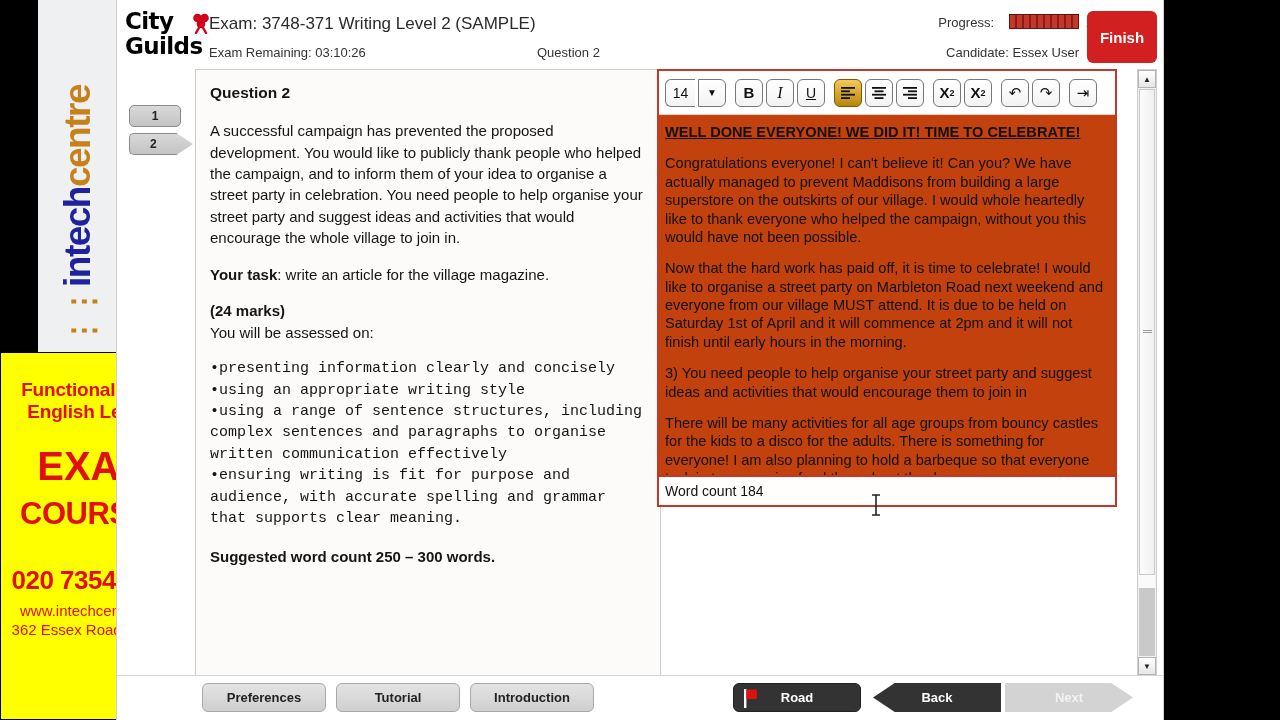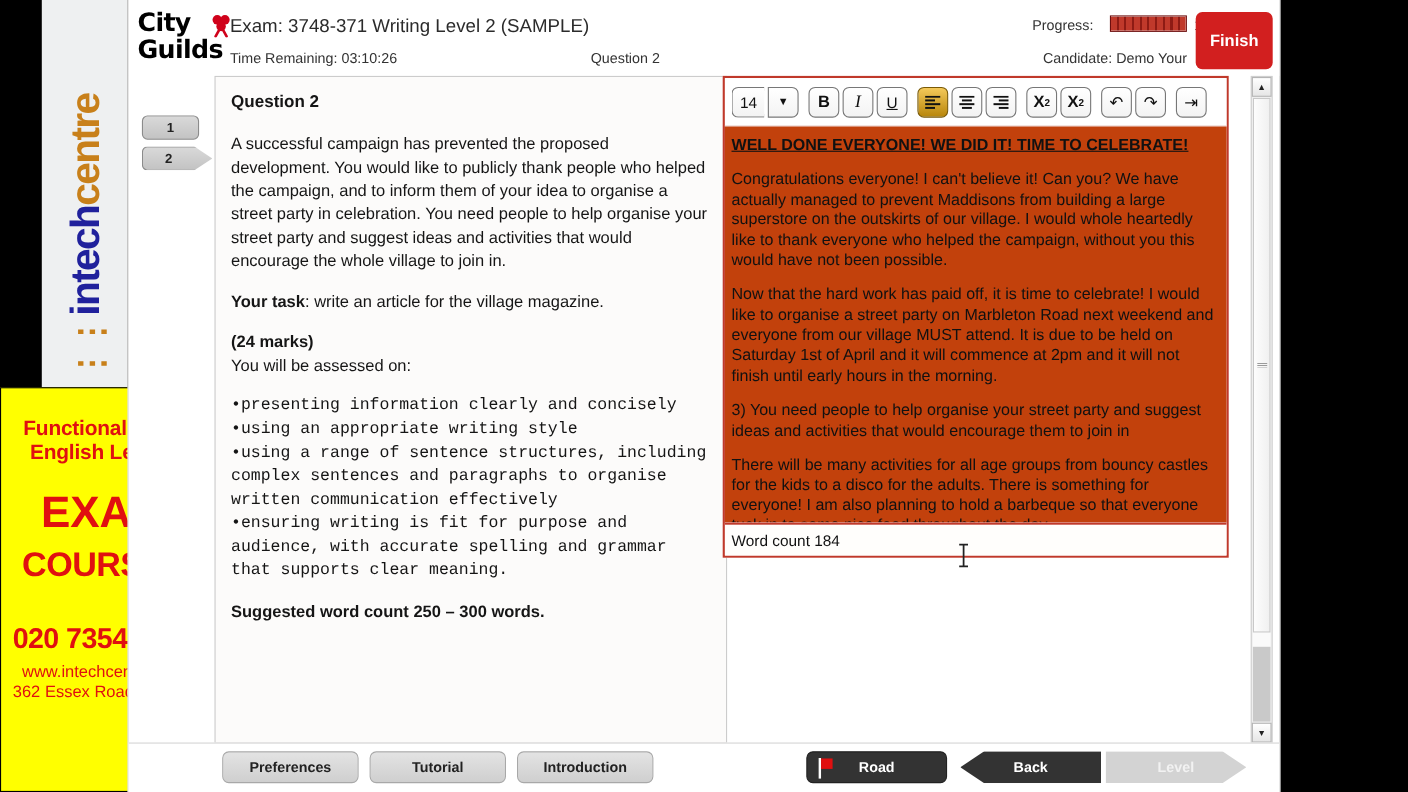--- a/index.html
+++ b/index.html
@@ -249,28 +249,28 @@
         <span class="cg-city">City</span>
         <span class="cg-guilds">Guilds</span>
         <svg class="cg-clover" width="18" height="22" viewBox="0 0 18 22">
           <circle cx="5.5" cy="6" r="4.3" fill="#d0021b"></circle>
           <circle cx="12.5" cy="6" r="4.3" fill="#d0021b"></circle>
           <circle cx="9" cy="12" r="4.3" fill="#d0021b"></circle>
           <path d="M9 12 L4 21 M9 12 L14 21" stroke="#d0021b" stroke-width="2.4" stroke-linecap="round"></path>
         </svg>
       </div>
       <div class="hdr-exam">Exam: 3748-371 Writing Level 2 (SAMPLE)</div>
-      <div class="hdr-time">Time Remaining:  03:10:26</div>
+      <div class="hdr-time">Exam Remaining:  03:10:26</div>
       <div class="hdr-q">Question 2</div>
       <div class="hdr-prog-lbl">Progress:</div>
       <div class="progbar">
           <i id="progfill" style="width: 100%;"></i>
         </div>
       <div class="progpct">100%</div>
-      <div class="hdr-cand">Candidate: Demo Your</div>
+      <div class="hdr-cand">Candidate: Essex User</div>
       <button class="finish-btn">Finish</button>
     </div>
 
     <div class="qnav">
       <div class="qbtn q1">1</div>
       <div class="qbtn q2">2</div>
     </div>
 
     <div class="qpanel">
       <div class="qtitle">Question 2</div>
@@ -376,21 +376,21 @@
       <div class="fbtn tut">Tutorial</div>
       <div class="fbtn intro">Introduction</div>
       <div class="fbtn flag">
         <svg class="flagicon" viewBox="0 0 14 19">
           <rect x="0" y="0" width="2.4" height="19" fill="#ffffff"></rect>
           <rect x="2.4" y="0.5" width="10.5" height="9.5" fill="#e01010"></rect>
         </svg>
         <span>Road</span>
       </div>
       <div class="fbtn back">Back</div>
-      <div class="fbtn next">Level</div>
+      <div class="fbtn next">Next</div>
     </div>
 
   </div>
 
   <svg class="ibeam" viewBox="0 0 12 22">
     <path d="M2 1 H10 M6 1 V21 M2 21 H10" stroke="#222" stroke-width="1.6" fill="none"></path>
   </svg>
 
 </div>
 

